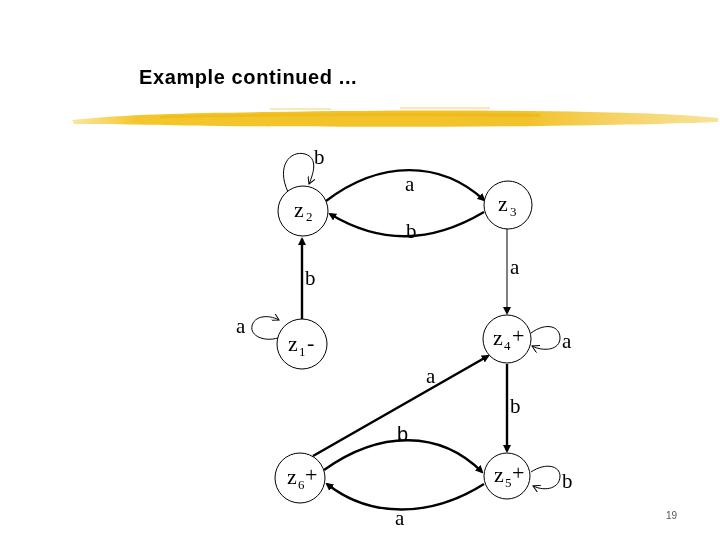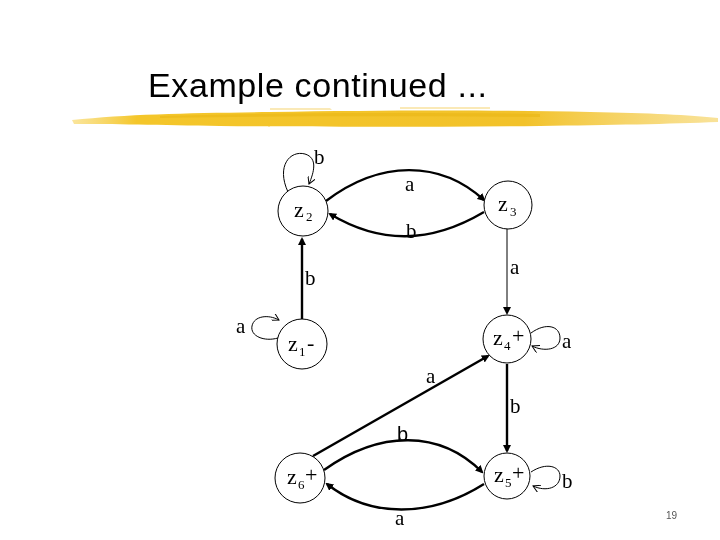--- a/index.html
+++ b/index.html
@@ -5,24 +5,24 @@
   html, body { margin: 0; padding: 0; background: #ffffff; }
   .slide {
     position: relative;
     width: 720px; height: 540px;
     background: #ffffff;
     overflow: hidden;
     font-family: "Liberation Serif", serif;
   }
   .title {
     position: absolute;
-    left: 148px; top: 66px;
+    left: 139px; top: 66px;
     font-family: "Liberation Sans", "DejaVu Sans", sans-serif;
-    font-weight: normal;
-    font-size: 34px;
+    font-weight: bold;
+    font-size: 20px;
     letter-spacing: 0.6px;
     color: #000000;
     white-space: nowrap;
   }
   .underline {
     position: absolute;
     left: 70px; top: 104px;
     width: 650px; height: 30px;
   }
   .diagram {

